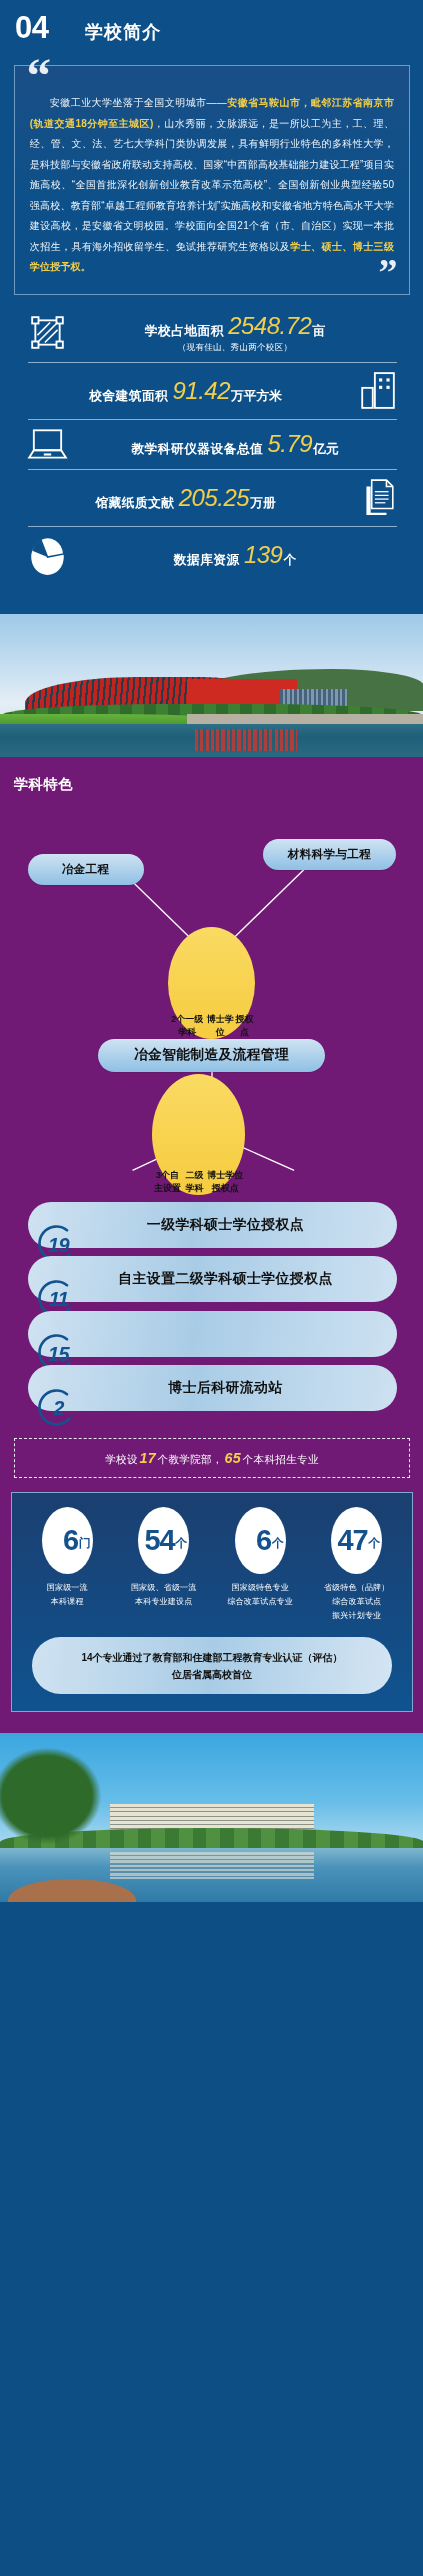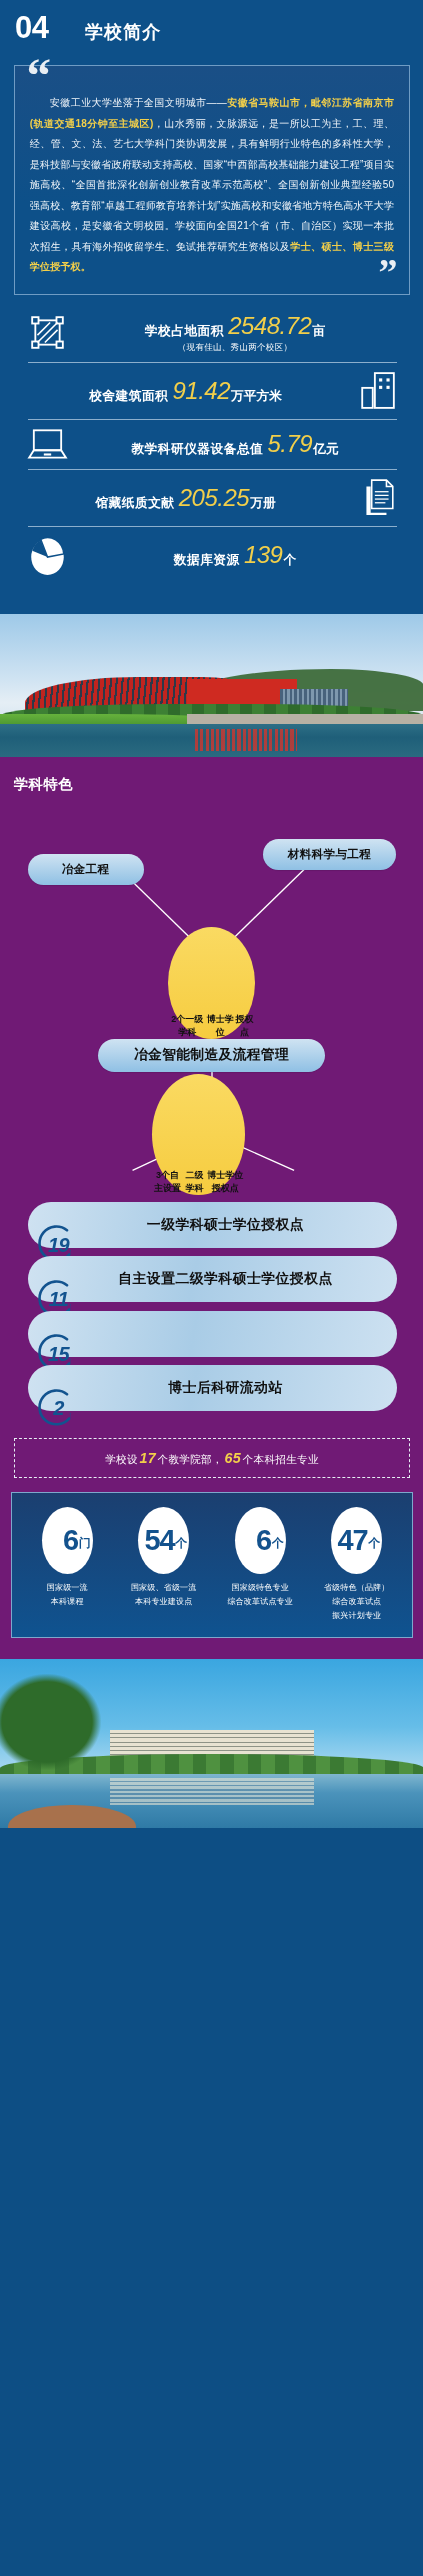--- a/index.html
+++ b/index.html
@@ -403,20 +403,21 @@
             <div class="col-cap">国家级特色专业<br>综合改革试点专业</div>
           </div>
           <div class="col">
             <div class="col-oval">
               <span class="v">47</span>
               <span class="u">个</span>
             </div>
             <div class="col-cap">省级特色（品牌）<br>综合改革试点<br>振兴计划专业</div>
           </div>
         </div>
+      <div class="panel-note" id="panel-note">14个专业通过了教育部和住建部工程教育专业认证（评估）<br>位居省属高校首位</div>
     </div>
   </section>
 
   <div class="photo photo-2">
     <div class="sky2"></div>
       <div class="bld2"></div>
       <div class="trees2"></div>
     <div class="bigtree"></div>
       <div class="water2"></div>
       <div class="refl2"></div>

